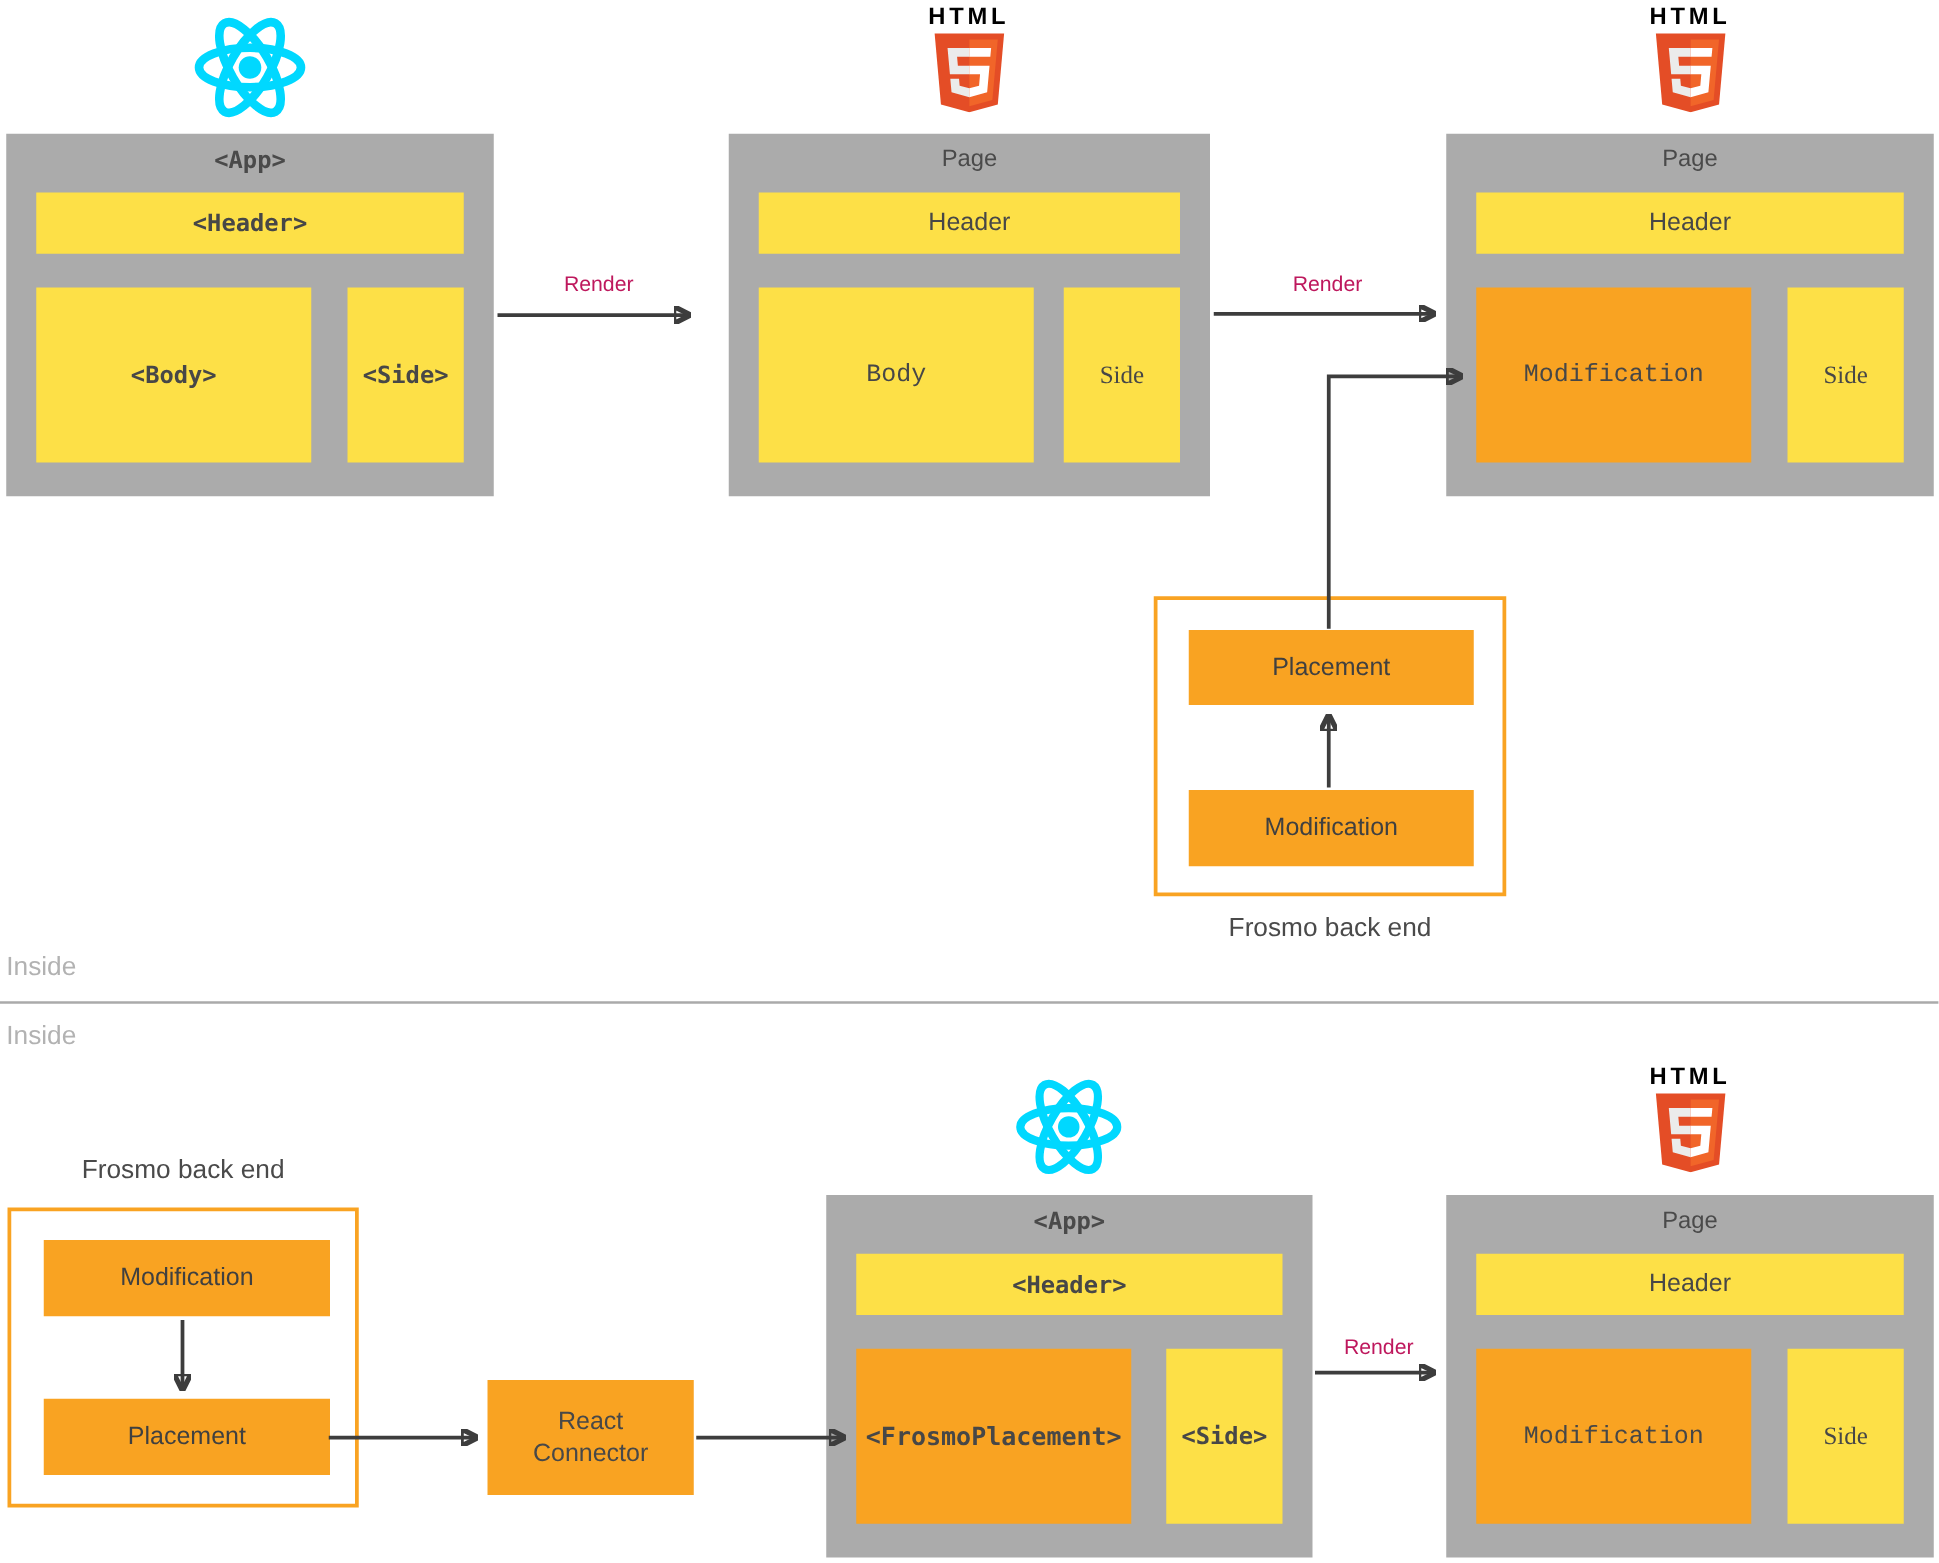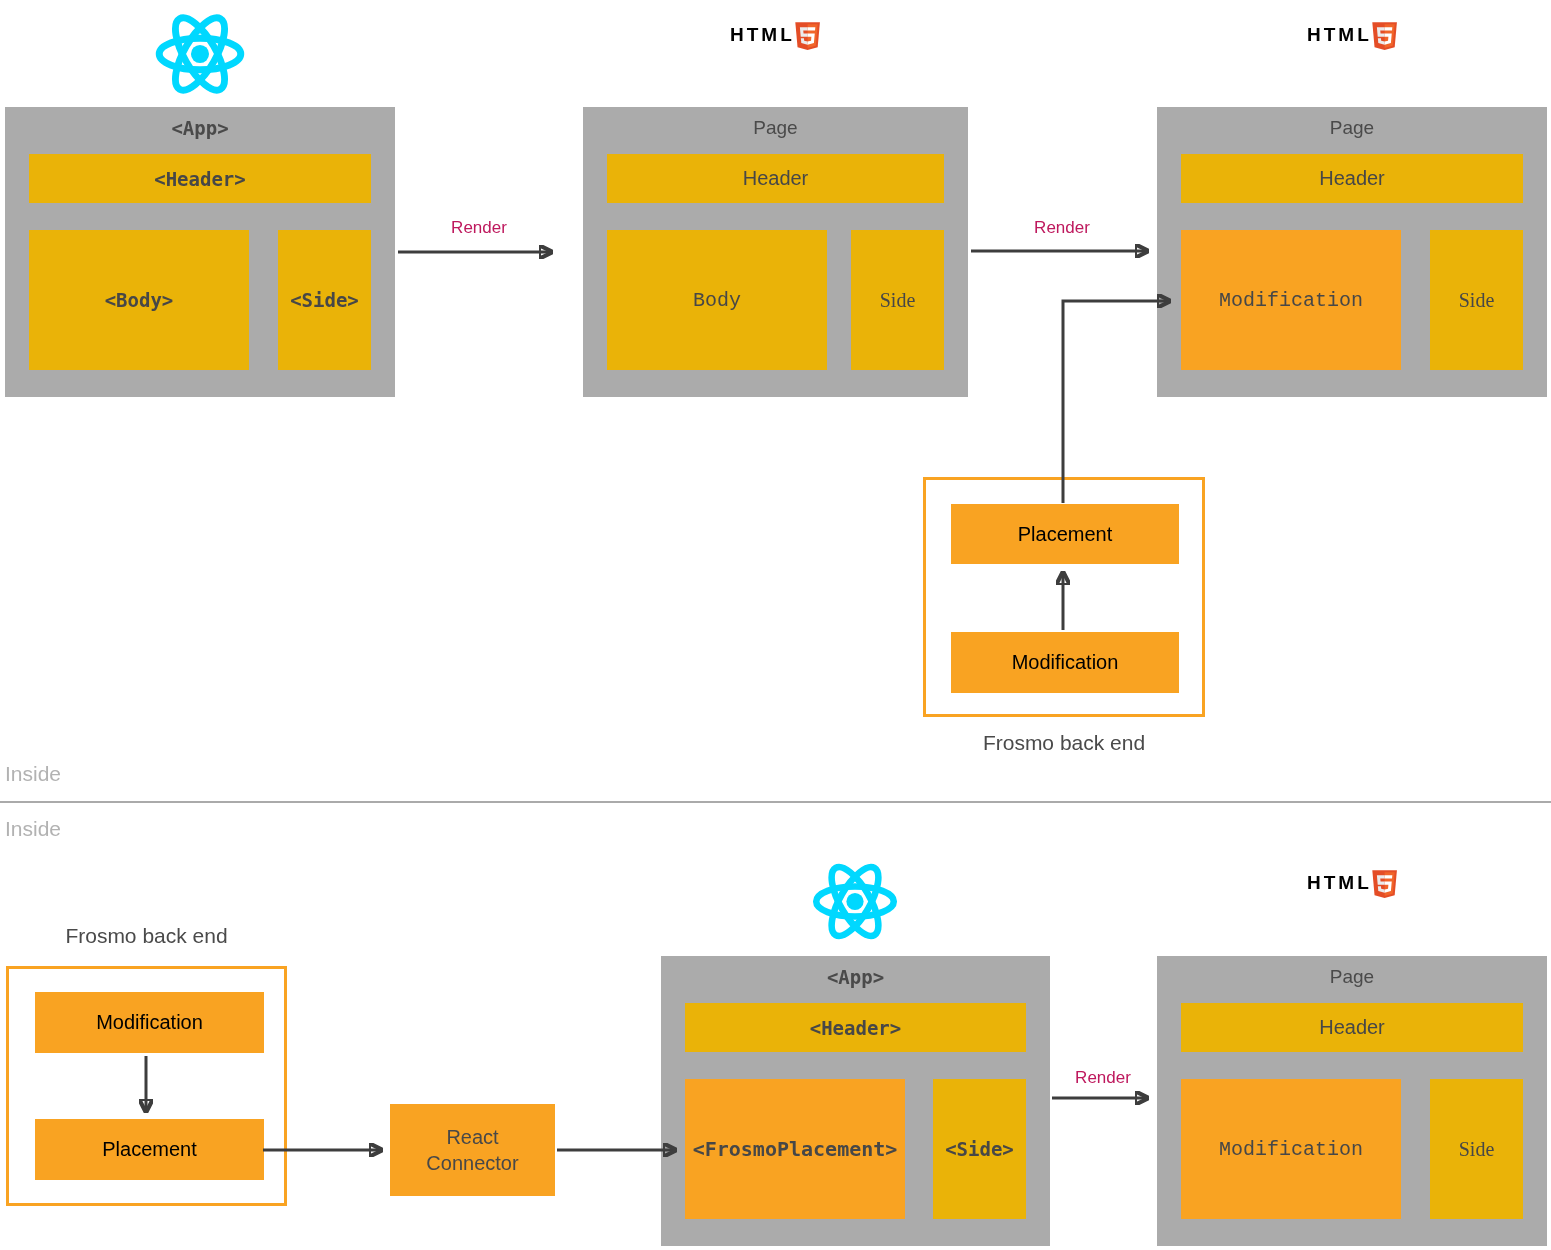--- a/index.html
+++ b/index.html
@@ -9,52 +9,52 @@
 
   
   .panel { position:absolute; background:#ababab; }
   .panel-title {
     position:absolute; top:0; left:0; right:0; height:42px;
     display:flex; align-items:center; justify-content:center;
     font-size:19px; color:#4a4a4a;
   }
   .mono .panel-title, .inner.mono { font-family:"DejaVu Sans Mono", monospace;font-weight:bold; }
   .inner {
-    position:absolute; background:#eab308;
+    position:absolute; background:#fde047;
     display:flex; align-items:center; justify-content:center;
     font-size:20px; color:#474747;
   }
   .inner.mono { font-size:19px; }
   .inner.small-mono { font-size:20px; }
   .inner.orange { background:#f9a322; }
   .ph { left:24px; right:24px; top:47px; height:49px; }
   .pb { left:24px; top:123px; width:220px; height:140px;font-family:Liberation Mono, monospace; }
   .ps { right:24px; top:123px; width:93px; height:140px;font-family:Liberation Serif, serif; }
 
   
   .frosmo { position:absolute; background:#ffffff; border:3px solid #f9a322; }
   .fbox {
     position:absolute; background:#f9a322;
     display:flex; align-items:center; justify-content:center;
-    font-size:20px; color:#000000;
+    font-size:20px; color:#404040;
   }
   .flabel { position:absolute; font-size:21px; color:#4a4a4a; text-align:center; }
 
   
   .render-label { position:absolute; width:120px; font-size:17px; color:#be185d; text-align:center; }
   .connector {
     position:absolute; left:390px; top:1104px; width:165px; height:92px;
     background:#f9a322; display:flex; align-items:center; justify-content:center;
     text-align:center; font-size:20px; line-height:1.3; color:#484848; padding:0 28px;
   }
   .divider-label { position:absolute; left:5px; font-size:21px; color:#b2b2b2; }
   .divider-line { position:absolute; left:0; right:0; top:801px; height:2px; background:#aaaaaa; }
 
   
-  .logo { position:absolute; display:flex; flex-direction:row; align-items:center; }
+  .logo { position:absolute; display:flex; flex-direction:column; align-items:center; }
   .html5-wordmark {
     font-size:19px; font-weight:700; letter-spacing:3px; color:#000000; line-height:1;
     margin-bottom:3px;
   }
   .arrows { position:absolute; left:0; top:0; pointer-events:none; }
   .arrows path { stroke:#3d3d3d; stroke-width:3; fill:none; }
 </style>
 </head>
 <body>
 

